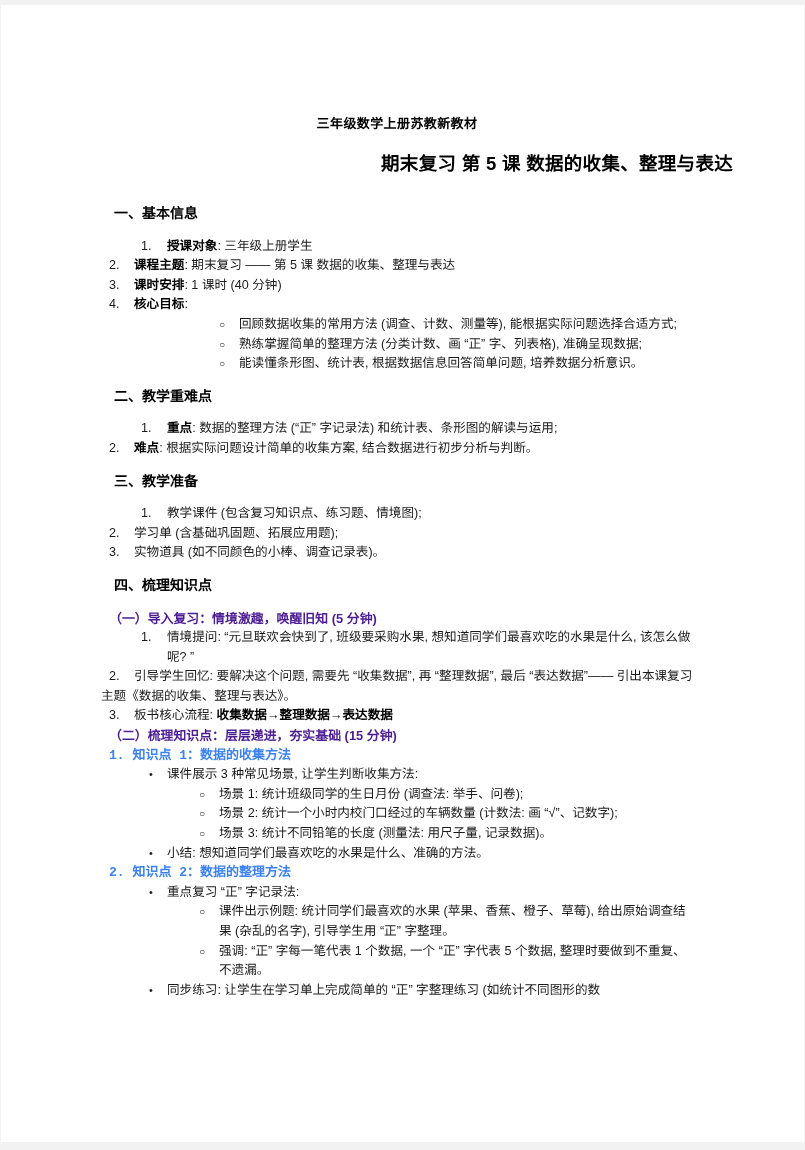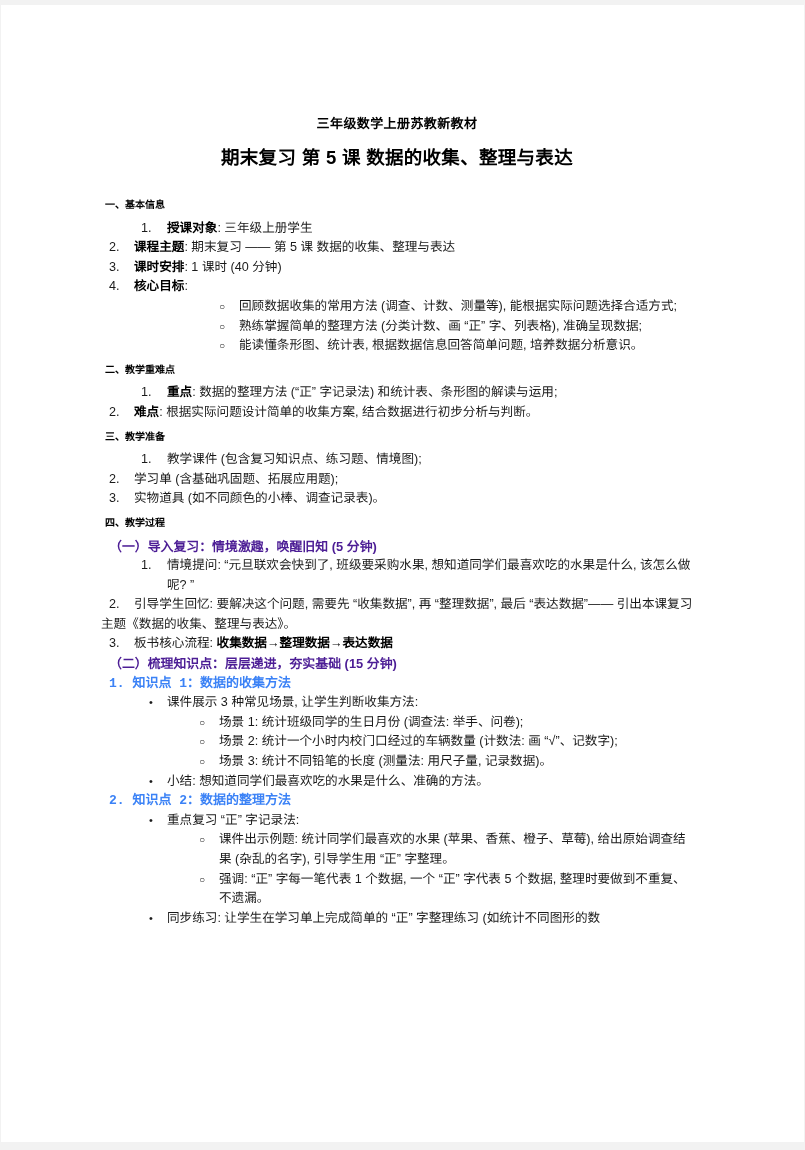--- a/index.html
+++ b/index.html
@@ -41,46 +41,46 @@
     padding: 0;
     position: absolute;
     top: 108px;
     left: -40px;
     width: 672px;
     letter-spacing: 0.4px;
   }
   .doc-subtitle {
     font-size: 18.5px;
     font-weight: bold;
-    text-align: center;
+    text-align: right;
     color: #000;
     margin: 0;
     position: absolute;
-    top: 138px;
+    top: 144px;
     left: -40px;
     width: 672px;
     letter-spacing: 0.3px;
   }
 
   
   .body-flow {
     position: absolute;
     top: 186px;
     left: 0;
     width: 592px;
     font-size: 12.6px;
     line-height: 19.6px;
     color: #1a1a1a;
   }
 
   .sec-head {
     font-weight: bold;
-    font-size: 10px;
+    font-size: 14px;
     color: #000;
-    margin: 4px;
+    margin: 13px;
     padding: 0;
     line-height: 19.6px;
     white-space: nowrap;
   }
 
   
   .row {
     position: relative;
     margin: 0;
     padding: 0;
@@ -231,21 +231,21 @@
       </div>
       <div class="row ind0">
         <span class="marker">2.</span>
         <span class="rtext">学习单 (含基础巩固题、拓展应用题);</span>
       </div>
       <div class="row ind0">
         <span class="marker">3.</span>
         <span class="rtext">实物道具 (如不同颜色的小棒、调查记录表)。</span>
       </div>
 
-      <div class="sec-head">四、教学过程</div>
+      <div class="sec-head">四、梳理知识点</div>
 
       <div class="sub-head">（一）导入复习：情境激趣，唤醒旧知 (5 分钟)</div>
 
       <div class="row ind1">
         <span class="marker">1.</span>
         <span class="rtext">情境提问: “元旦联欢会快到了, 班级要采购水果, 想知道同学们最喜欢吃的水果是什么, 该怎么做呢? ”</span>
       </div>
 
       <div class="row ind0 hang nohang">
         <span class="marker">2.</span>

